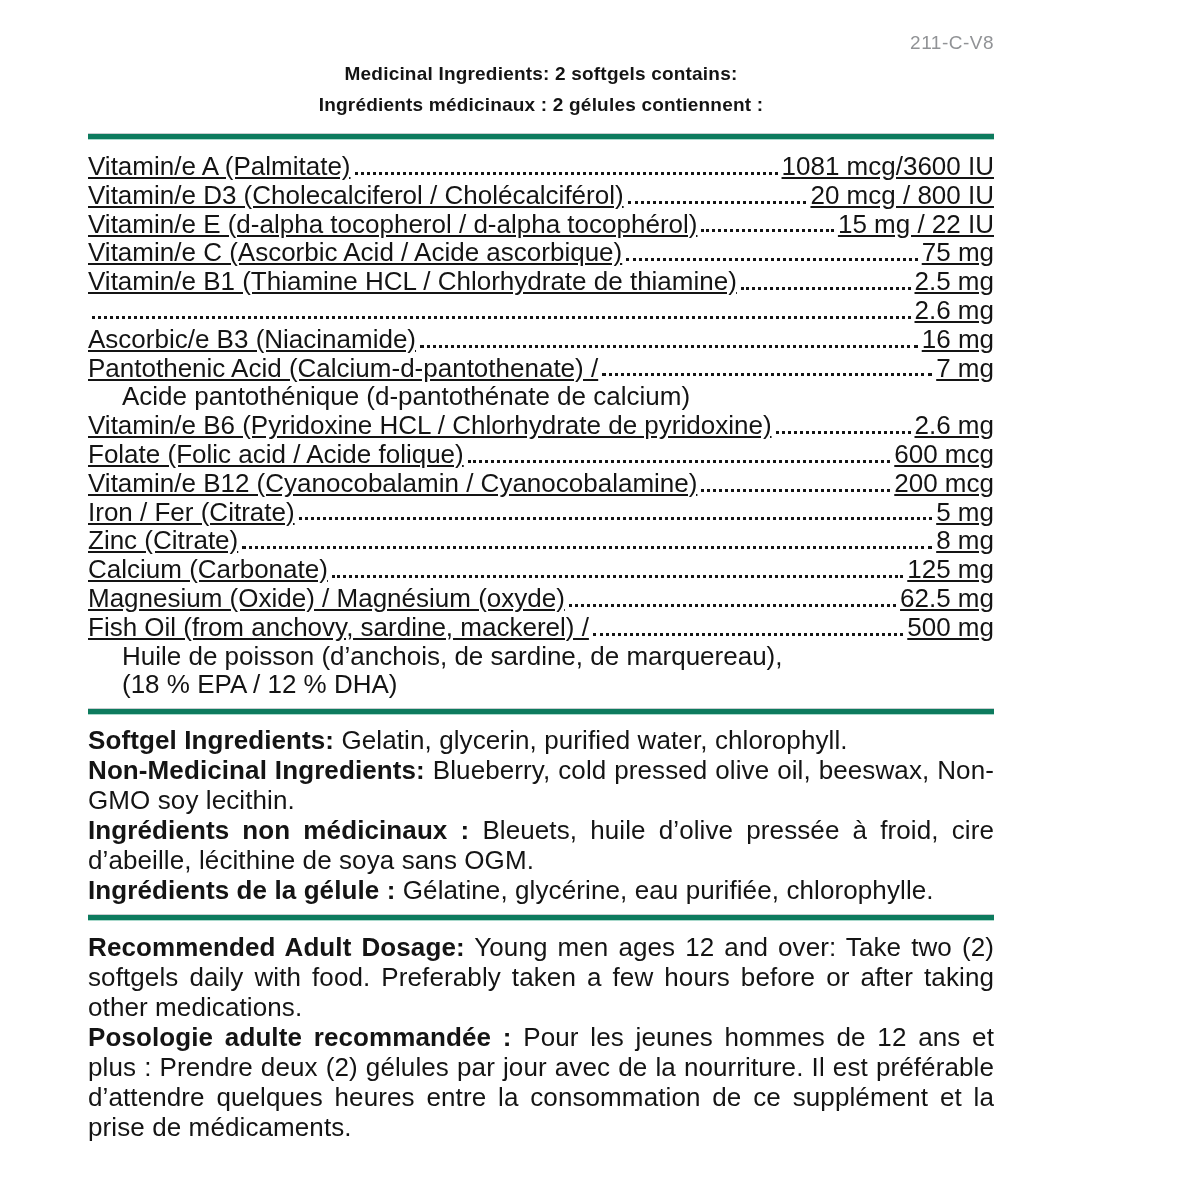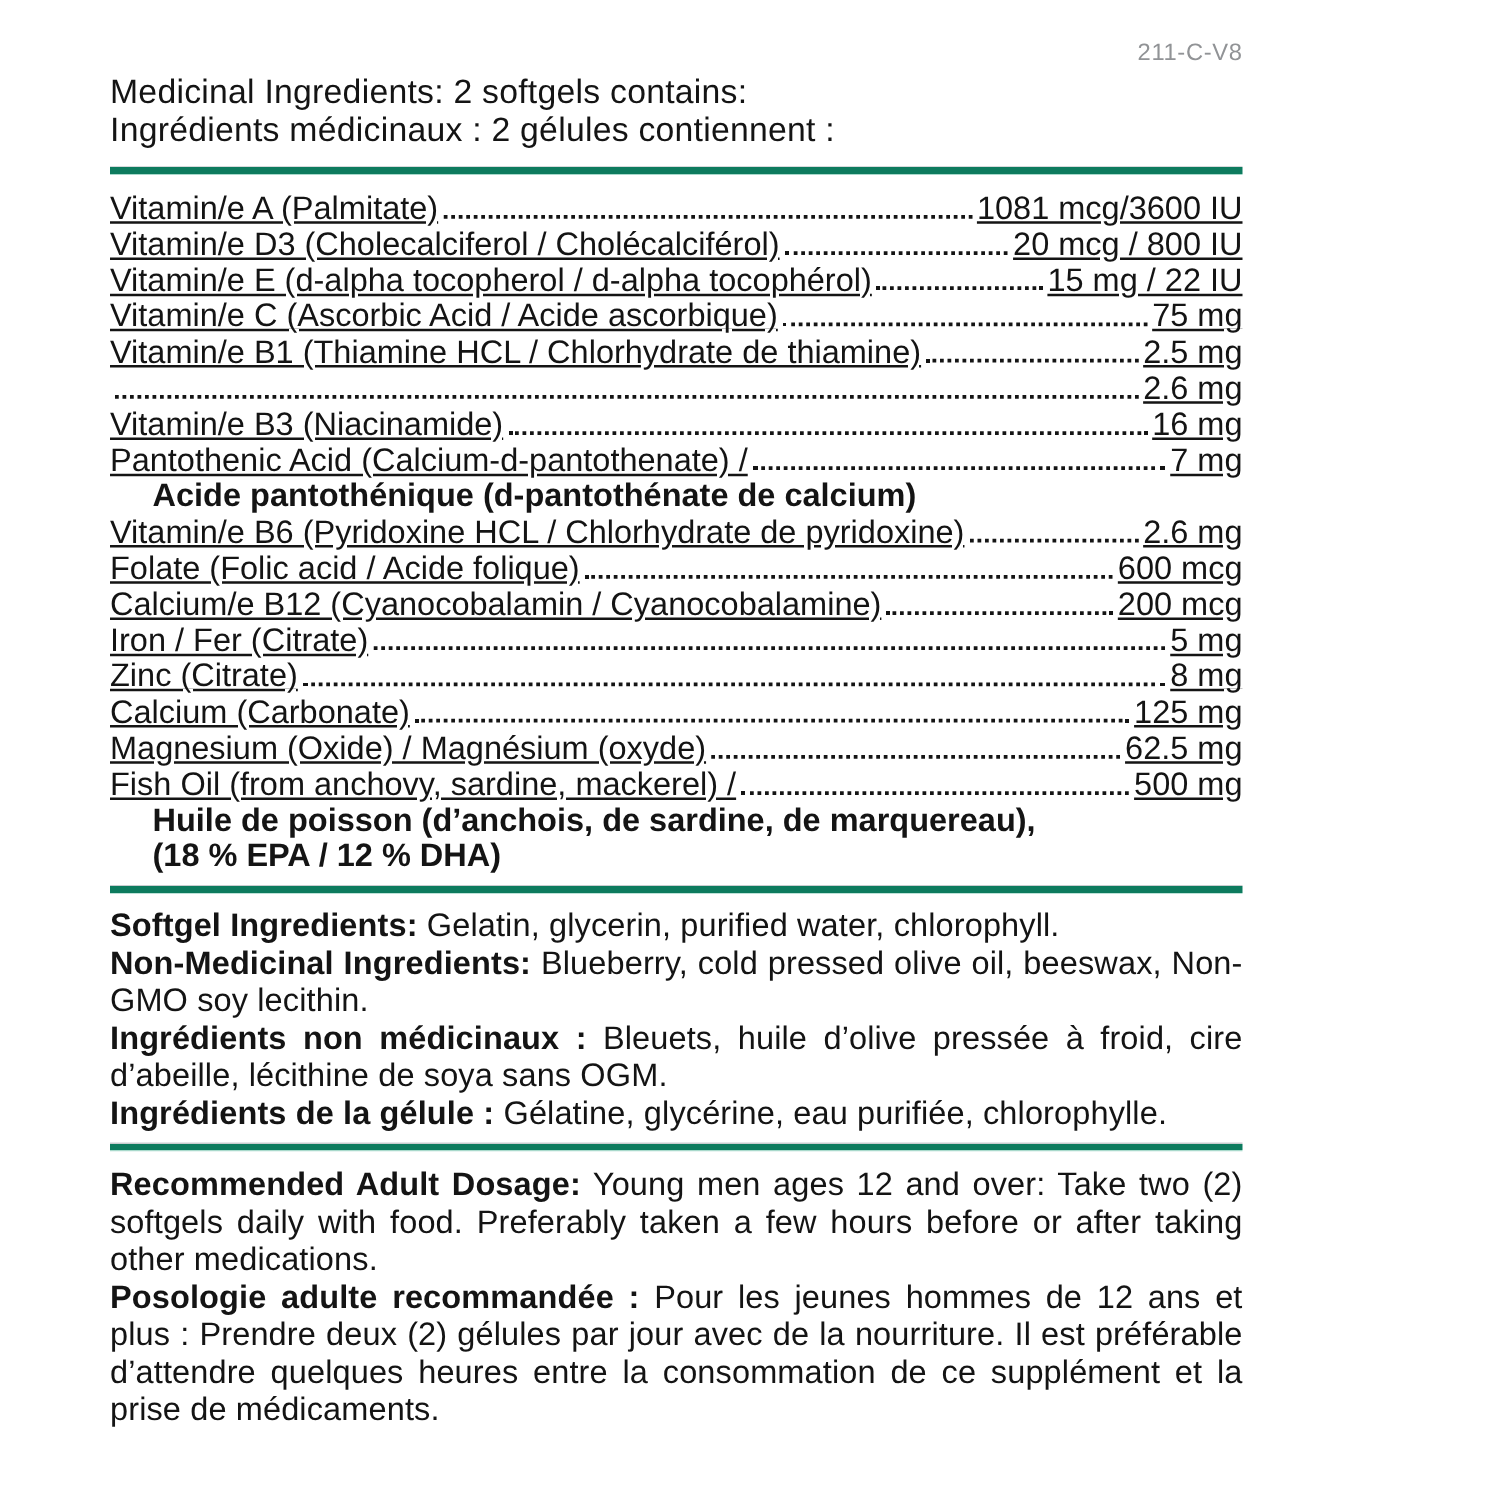--- a/index.html
+++ b/index.html
@@ -15,24 +15,25 @@
 
   .code {
     text-align: right;
     font-size: 19px;
     color: var(--gray);
     letter-spacing: 0.5px;
     margin-bottom: 4px;
   }
 
   .hdr {
-    font-size: 27px;
+    font-size: 19px;
     line-height: 31px;
-    font-weight: normal;
+    font-weight: bold;
     letter-spacing: 0.2px;
+    text-align: center;
   }
 
   .rule {
     height: 7px;
     background: linear-gradient(to bottom,
       #c9cdd0 0px, #c9cdd0 1px,
       var(--green) 1px, var(--green) 6px,
       #a8d9cb 6px, #a8d9cb 7px);
   }
   .rule-top    { margin-top: 13px; margin-bottom: 12px; }
@@ -53,21 +54,20 @@
     flex: 1 1 auto;
     min-width: 12px;
     border-bottom: 3px dotted var(--ink);
     transform: translateY(-6px);
     margin: 0 4px;
   }
   .sub {
     line-height: 28.8px;
     padding-left: 34px;
     white-space: nowrap;
-    font-weight: bold;
   }
 
   .para {
     font-size: 26px;
     line-height: 30px;
     text-align: justify;
     letter-spacing: 0.1px;
   }
   .plabel { font-weight: bold; }
 </style>
@@ -115,21 +115,21 @@
     <span class="leader"></span>
     <span class="val">2.5 mg</span>
   </div>
 
   <div class="row">
     <span class="leader"></span>
     <span class="val">2.6 mg</span>
   </div>
 
   <div class="row">
-    <span class="nm">Vitamin/e B3 (Niacinamide)</span>
+    <span class="nm">Ascorbic/e B3 (Niacinamide)</span>
     <span class="leader"></span>
     <span class="val">16 mg</span>
   </div>
 
   <div class="row">
     <span class="nm">Pantothenic Acid (Calcium-d-pantothenate) /</span>
     <span class="leader"></span>
     <span class="val">7 mg</span>
   </div>
 
@@ -141,21 +141,21 @@
     <span class="val">2.6 mg</span>
   </div>
 
   <div class="row">
     <span class="nm">Folate (Folic acid / Acide folique)</span>
     <span class="leader"></span>
     <span class="val">600 mcg</span>
   </div>
 
   <div class="row">
-    <span class="nm">Calcium/e B12 (Cyanocobalamin / Cyanocobalamine)</span>
+    <span class="nm">Vitamin/e B12 (Cyanocobalamin / Cyanocobalamine)</span>
     <span class="leader"></span>
     <span class="val">200 mcg</span>
   </div>
 
   <div class="row">
     <span class="nm">Iron / Fer (Citrate)</span>
     <span class="leader"></span>
     <span class="val">5 mg</span>
   </div>
 

